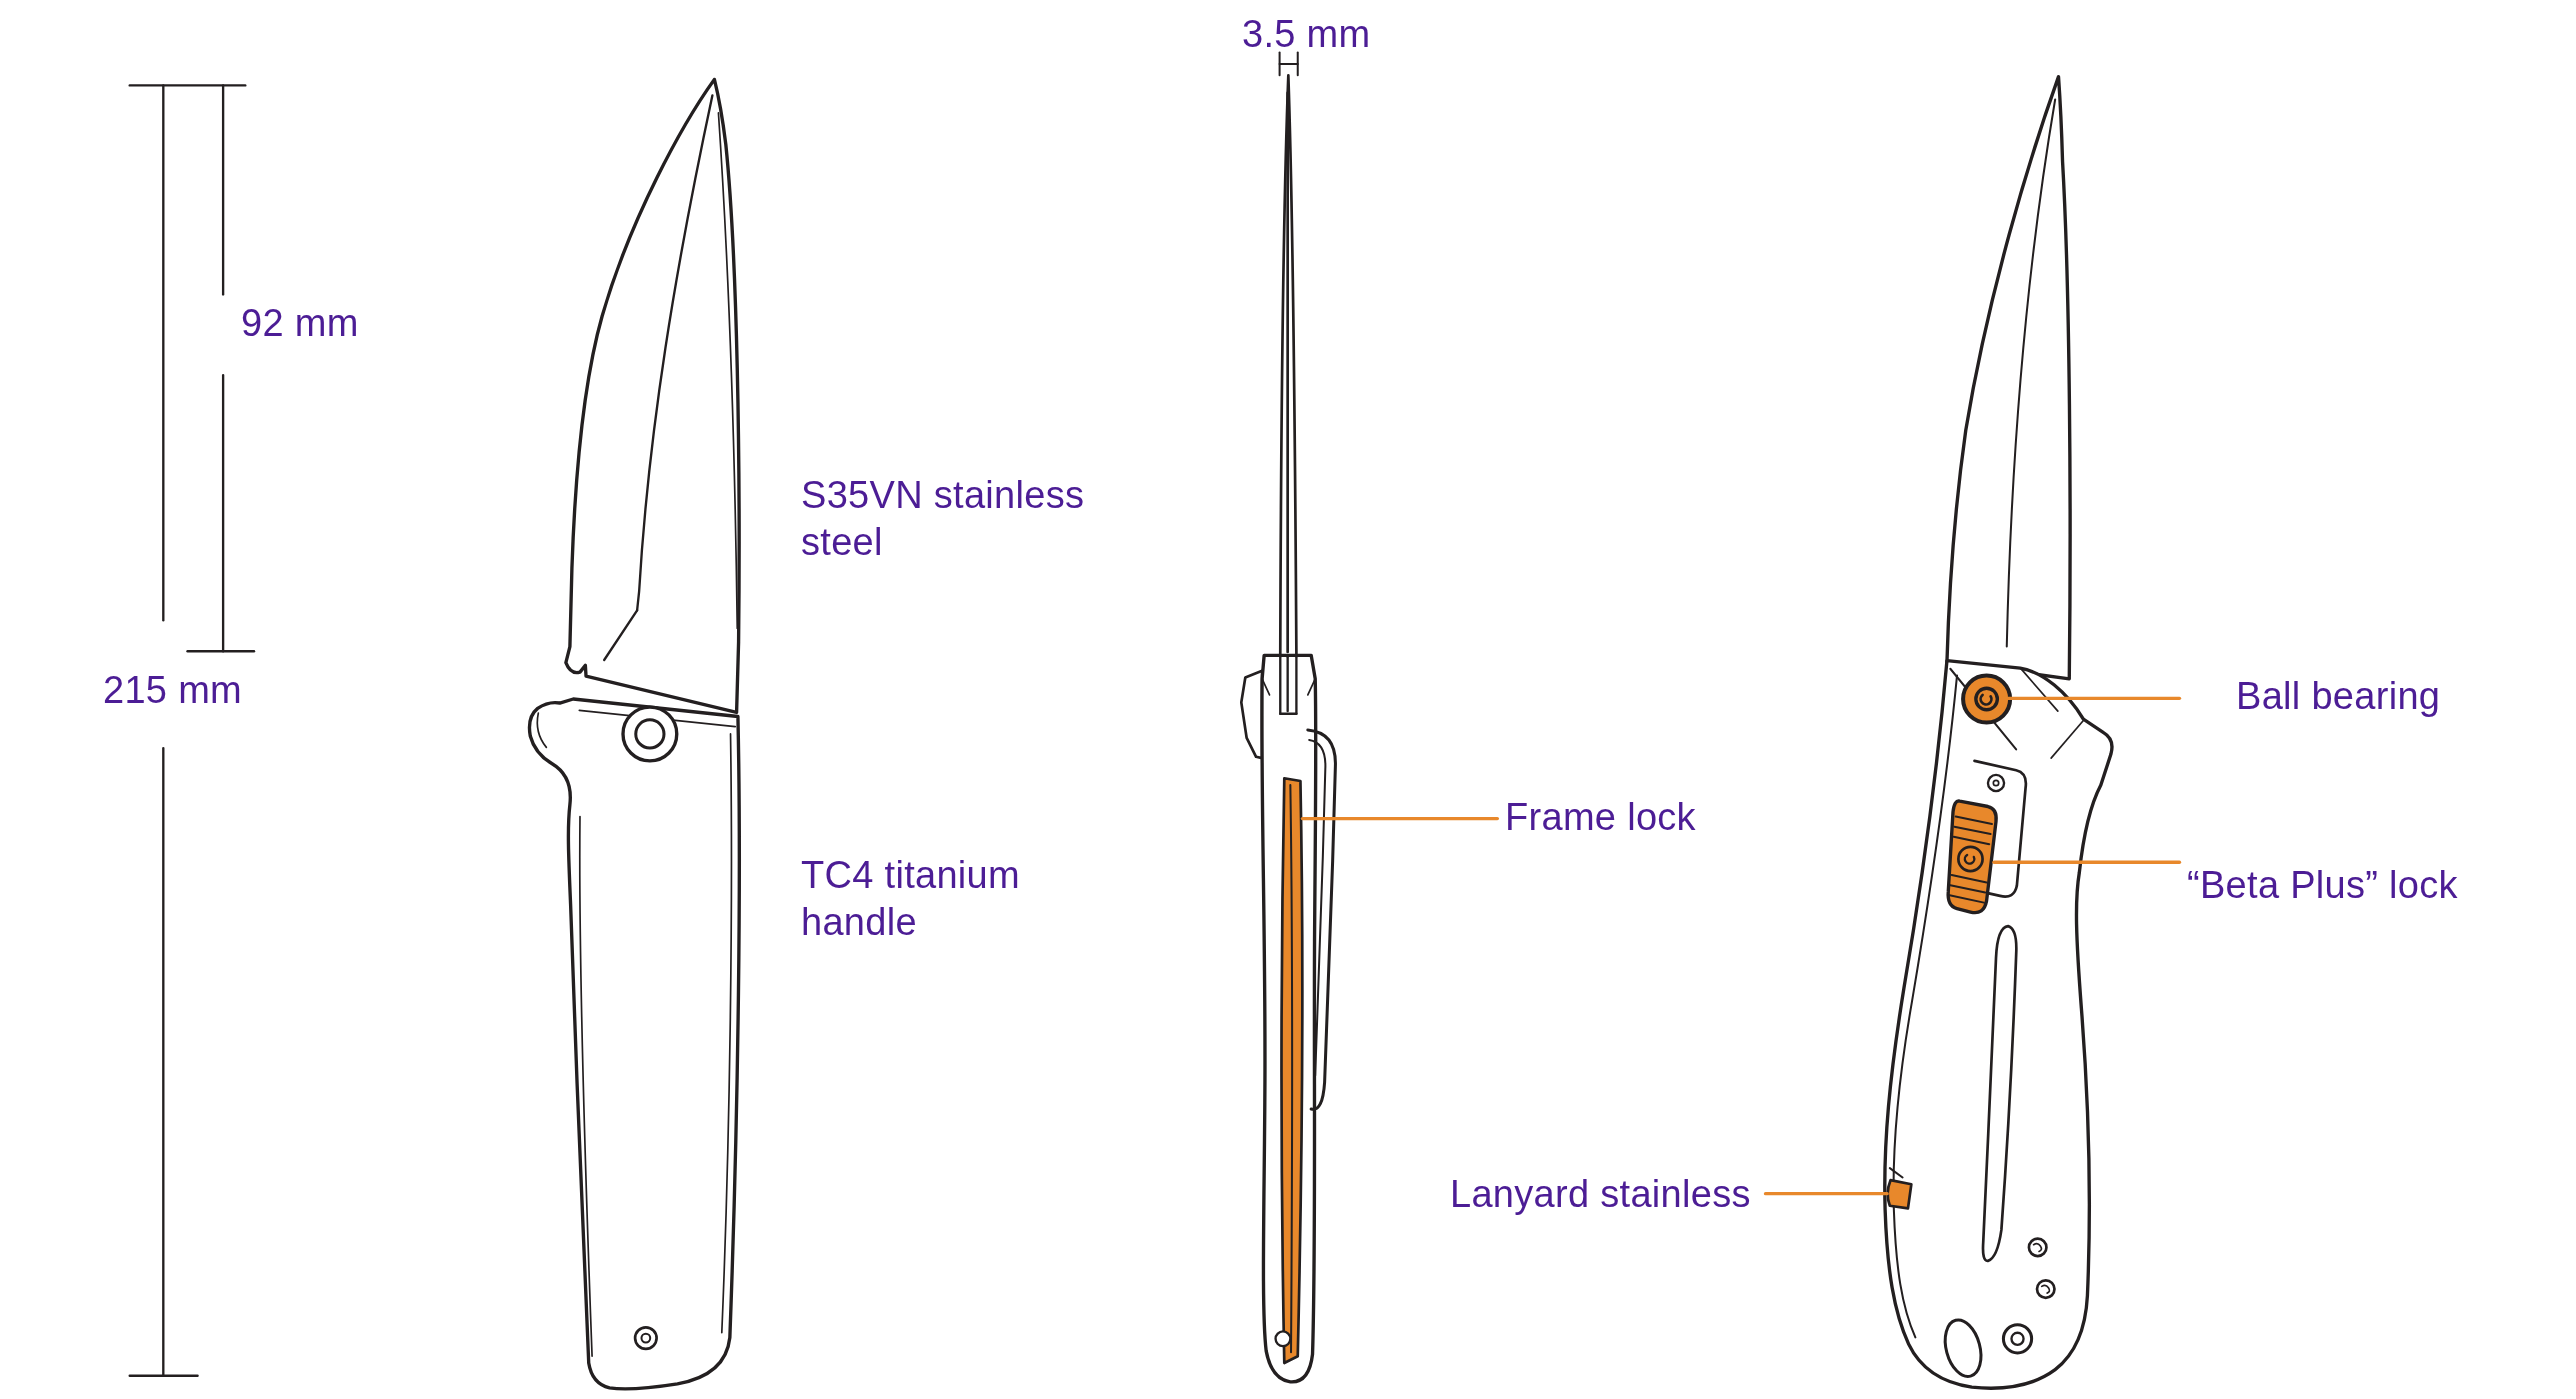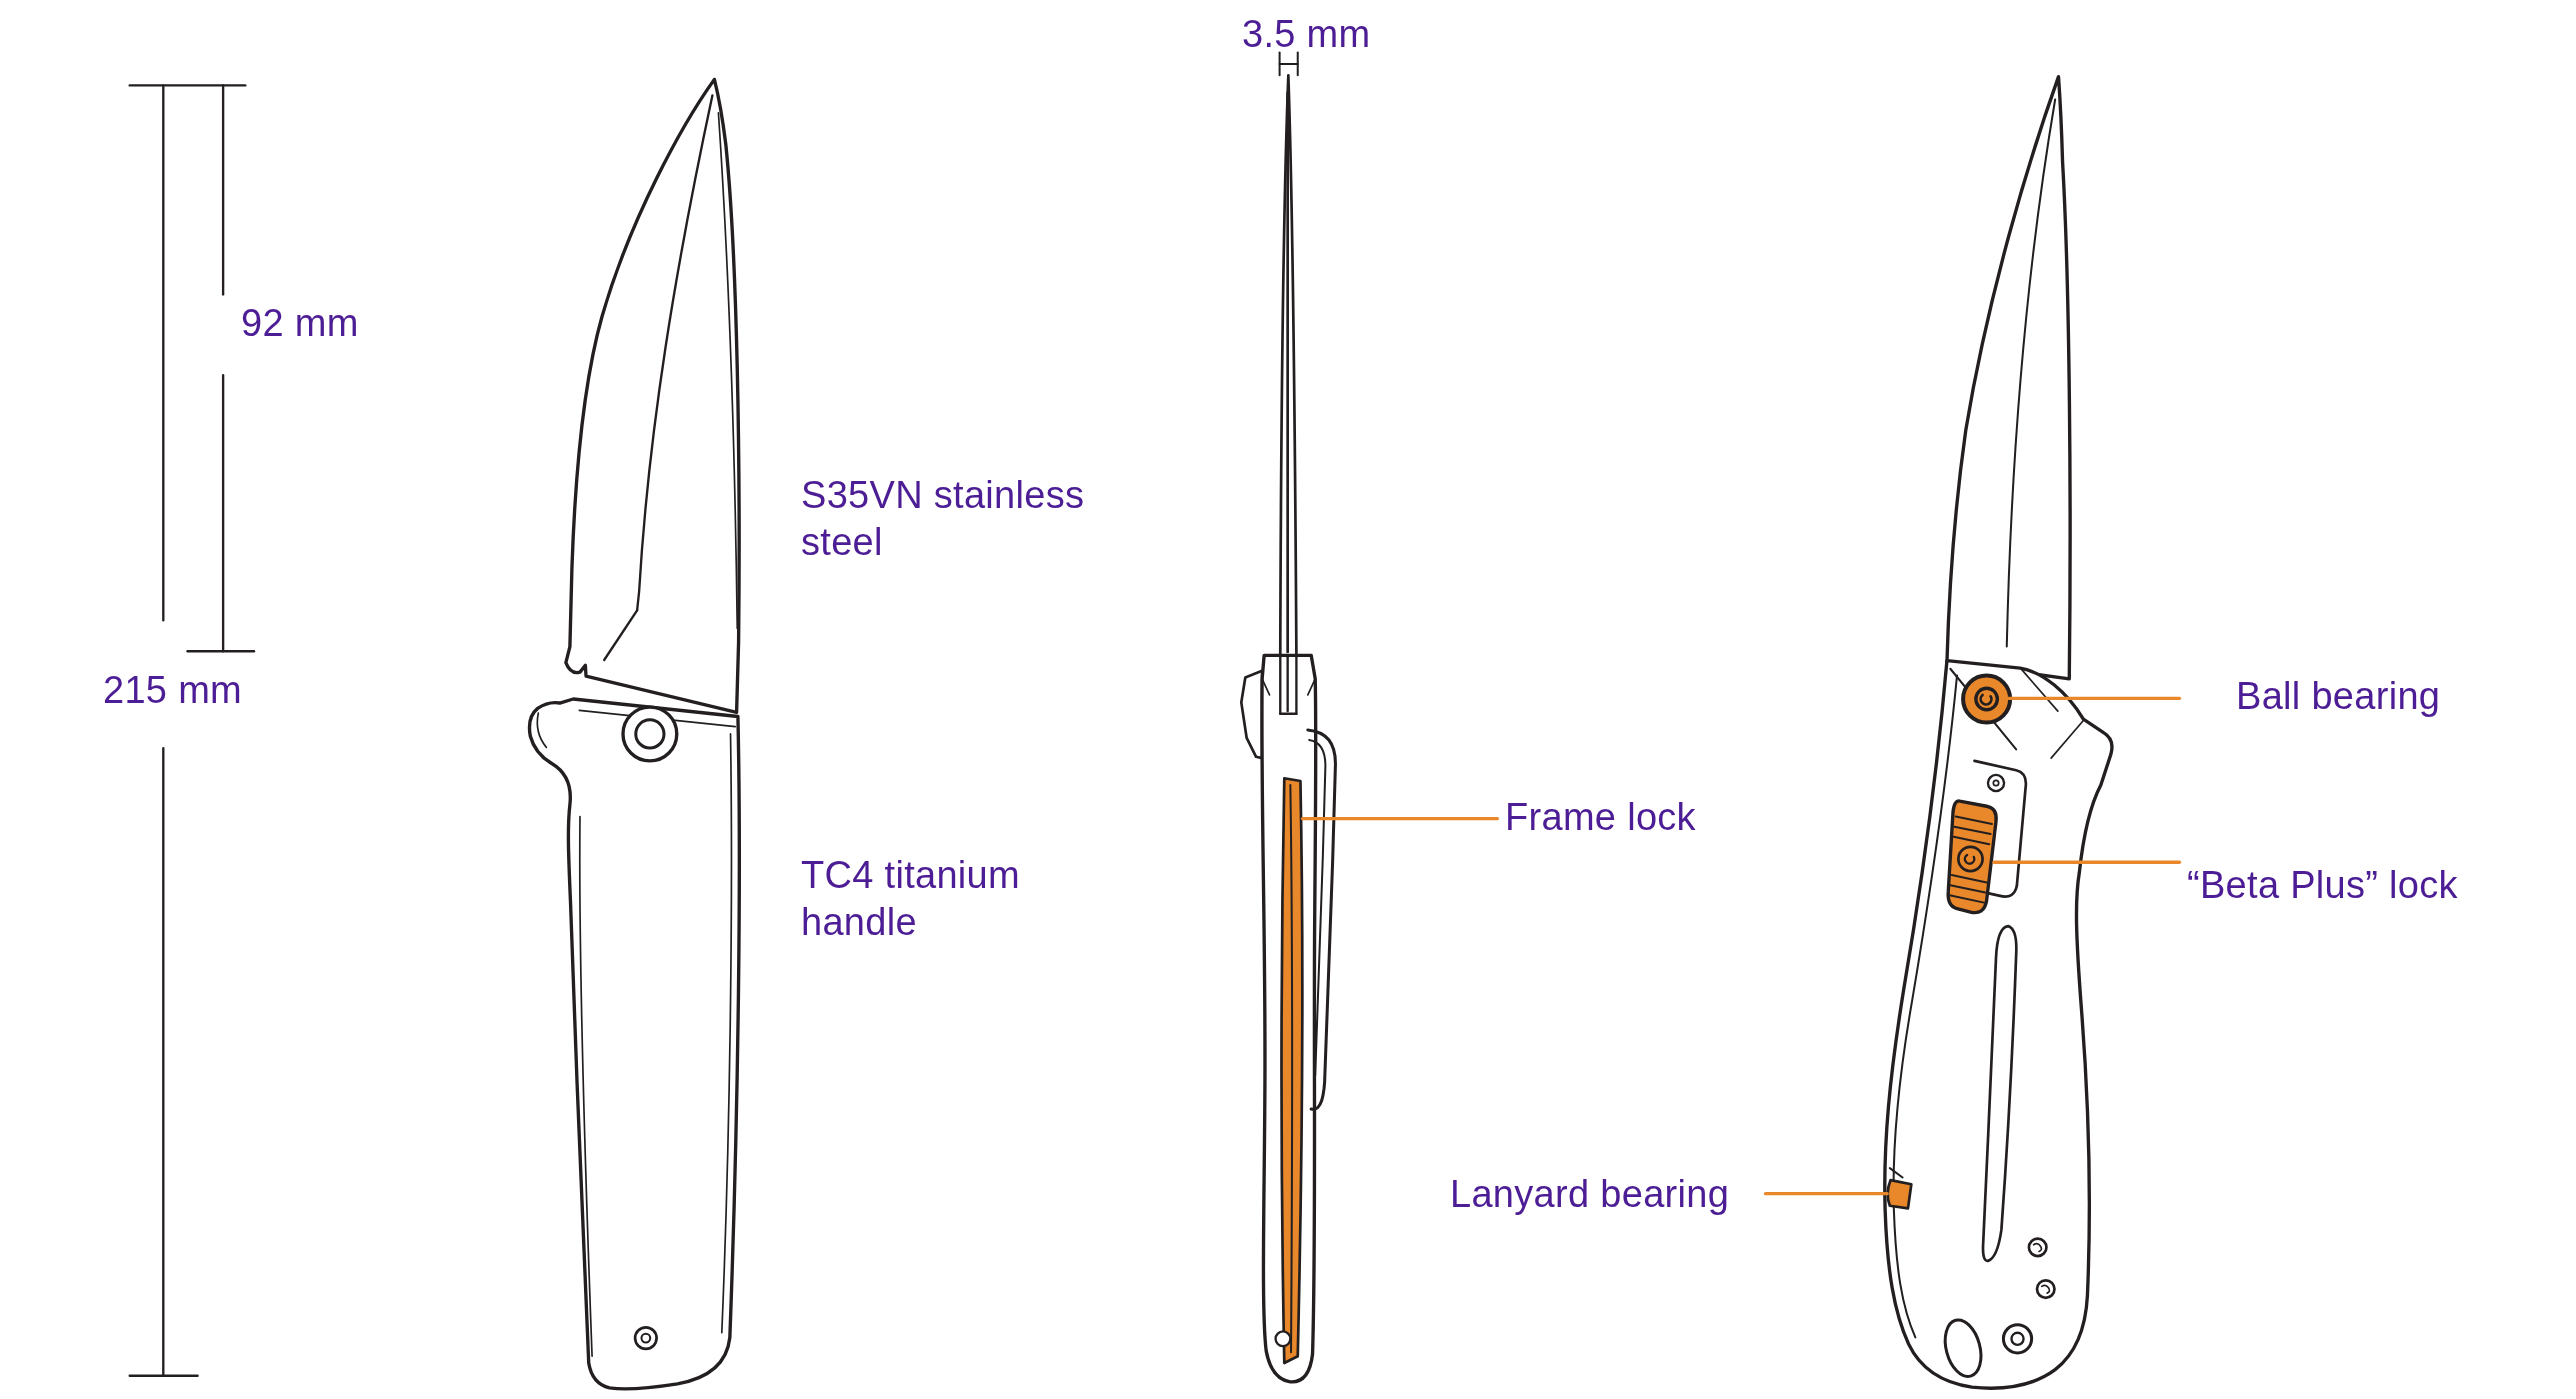--- a/index.html
+++ b/index.html
@@ -195,16 +195,16 @@
     <div>TC4 titanium</div>
     <div>handle</div>
   </div>
 
   <div class="lbl" style="left:1505px;top:794px;text-align:center;">Frame lock</div>
 
   <div class="lbl" style="left:2188px;top:673px;margin-left:48px;">Ball bearing</div>
 
   <div class="lbl" style="left:2187px;top:862px;">“Beta Plus” lock</div>
 
-  <div class="lbl" style="left:1450px;top:1171px;">Lanyard bearing</div>
+  <div class="lbl" style="left:1450px;top:1171px;">Lanyard stainless</div>
 
 </div>
 
 
 </body></html>

